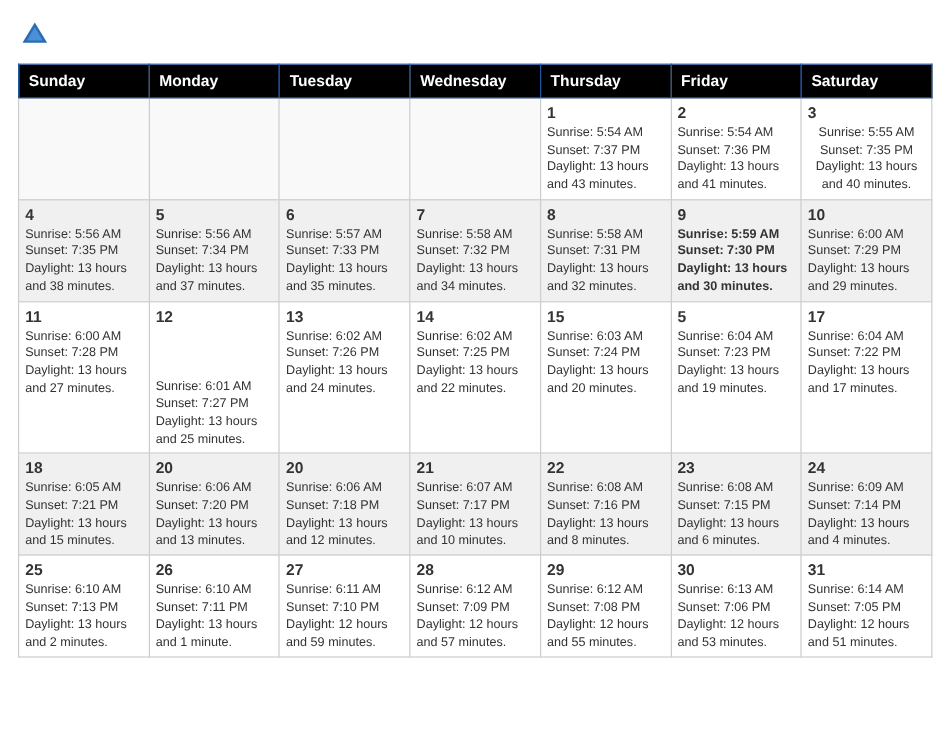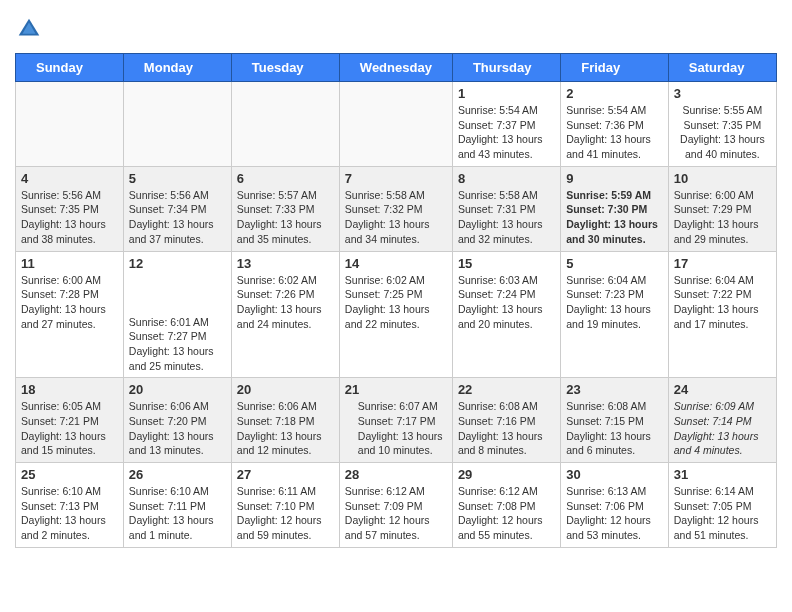--- a/index.html
+++ b/index.html
@@ -43,24 +43,24 @@
     .location {
       font-size: 16px;
       color: #555;
     }
     .calendar {
       width: 100%;
       border-collapse: collapse;
       border: 1px solid #ccc;
     }
     .calendar th {
-      background: #3b82f6;
+      background: #000000;
       color: #fff;
       font-size: 13px;
-      padding: 6px 20px;
+      padding: 6px 8px;
       text-align: left;
       border: 1px solid #2255a0;
       font-weight: bold;
     }
     .calendar td {
       border: 1px solid #ccc;
       vertical-align: top;
       padding: 4px 5px;
       font-size: 11px;
       color: #333;
@@ -265,42 +265,42 @@
         </td>
         <td>
           <span class="day-number">20</span>
           <div class="day-info" style="white-space: pre-line;">Sunrise: 6:06 AM
 Sunset: 7:18 PM
 Daylight: 13 hours
 and 12 minutes.</div>
         </td>
         <td>
           <span class="day-number">21</span>
-          <div class="day-info" style="white-space: pre-line; margin-left: 13px;">Sunrise: 6:07 AM
+          <div class="day-info" style="white-space: pre-line;">Sunrise: 6:07 AM
 Sunset: 7:17 PM
 Daylight: 13 hours
 and 10 minutes.</div>
         </td>
         <td>
           <span class="day-number">22</span>
           <div class="day-info" style="white-space: pre-line;">Sunrise: 6:08 AM
 Sunset: 7:16 PM
 Daylight: 13 hours
 and 8 minutes.</div>
         </td>
         <td>
           <span class="day-number">23</span>
           <div class="day-info" style="white-space: pre-line;">Sunrise: 6:08 AM
 Sunset: 7:15 PM
 Daylight: 13 hours
 and 6 minutes.</div>
         </td>
         <td>
           <span class="day-number">24</span>
-          <div class="day-info" style="white-space: pre-line; font-style: italic;">Sunrise: 6:09 AM
+          <div class="day-info" style="white-space: pre-line;">Sunrise: 6:09 AM
 Sunset: 7:14 PM
 Daylight: 13 hours
 and 4 minutes.</div>
         </td>
       </tr>
       <tr>
         <td>
           <span class="day-number">25</span>
           <div class="day-info" style="white-space: pre-line;">Sunrise: 6:10 AM
 Sunset: 7:13 PM

